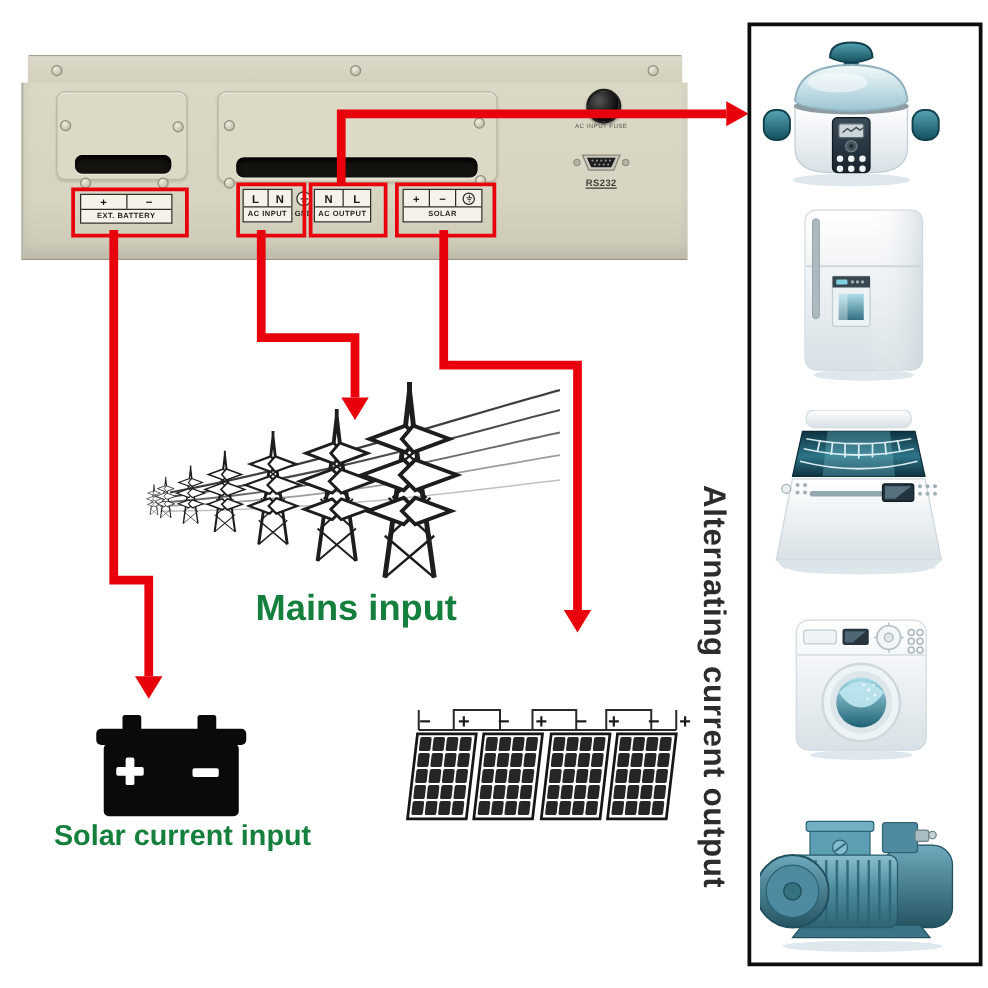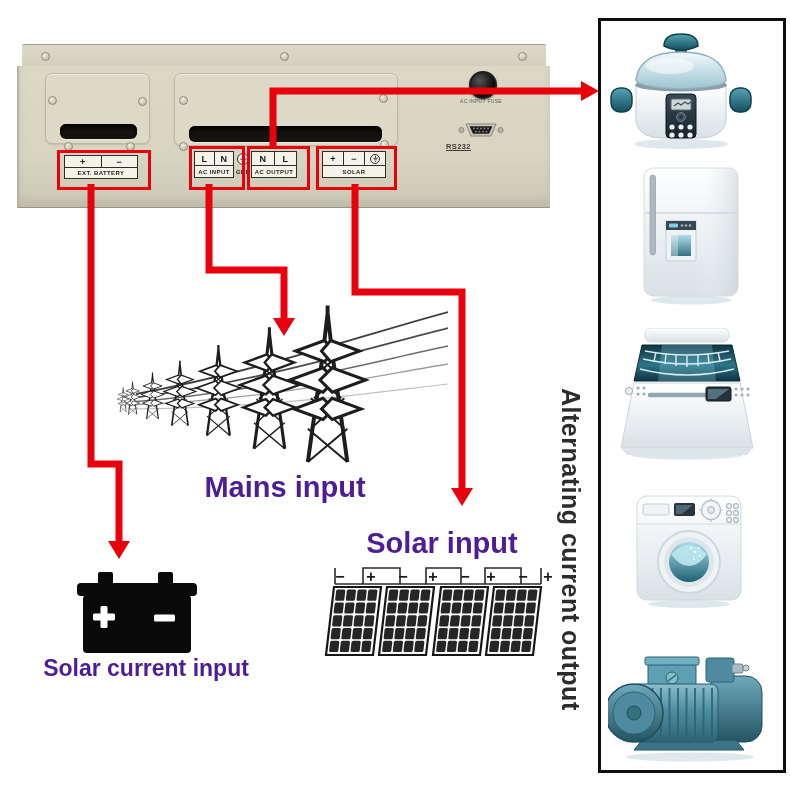--- a/index.html
+++ b/index.html
@@ -18,38 +18,38 @@
   .recess{background:#ddd9c7;border:1px solid #bdb9a7;border-radius:7px;
     box-shadow:inset 0 1px 0 rgba(255,255,255,.55),0 1px 2px rgba(0,0,0,.12);}
   .slot{background:#15130f;border-radius:6px;
     box-shadow:inset 0 3px 4px #000,0 1px 0 rgba(255,255,255,.45);}
   .screw{position:absolute;width:9px;height:9px;border-radius:50%;box-sizing:border-box;
     background:radial-gradient(circle at 35% 30%,#f1eedd,#b2af9d);border:1px solid #8f8c7b;}
   .fuse{left:469px;top:71px;width:24px;height:24px;border-radius:50%;
     background:radial-gradient(circle at 35% 32%,#555,#0b0b0b 65%);
     border:2px solid #1d1d1d;box-shadow:0 1px 2px rgba(0,0,0,.4);}
   .tiny-label{font-size:5px;letter-spacing:.3px;color:#5c5a4e;text-align:center;}
-  .rs232-label{font-size:7.5px;font-weight:bold;letter-spacing:.4px;color:#3f3d35;text-align:left;text-decoration:underline;}
+  .rs232-label{font-size:7.5px;font-weight:bold;letter-spacing:.4px;color:#3f3d35;text-align:center;text-decoration:underline;}
 
   
   .tblock{position:absolute;background:#f5f3e9;border:1.5px solid #2e2d28;
     box-sizing:border-box;display:flex;flex-direction:column;}
   .trow{display:flex;border-bottom:1.5px solid #2e2d28;}
   .tcell{flex:1;display:flex;align-items:center;justify-content:center;
     font-size:9px;font-weight:bold;color:#171717;border-right:1.5px solid #2e2d28;}
   .tcell:last-child{border-right:none;}
   .tlabel{flex:1;display:flex;align-items:center;justify-content:center;
     font-size:6px;font-weight:bold;letter-spacing:.4px;color:#1d1d1d;white-space:nowrap;}
   .redbox{position:absolute;border:3px solid #e8000c;}
   .gnd-circle{width:12px;height:12px;border-radius:50%;border:1px solid #2e2d28;
     background:#f5f3e9;display:flex;align-items:center;justify-content:center;box-sizing:border-box;}
   .gnd-text{font-size:6px;font-weight:bold;color:#1d1d1d;text-align:center;letter-spacing:.3px;}
 
   
-  .big-label{color:#4c1d95;font-weight:700;text-align:center;white-space:nowrap;}
+  .big-label{color:#15803d;font-weight:700;text-align:center;white-space:nowrap;}
   .vert-label{writing-mode:vertical-rl;font-size:25px;font-weight:700;color:#2c2c2c;
     letter-spacing:.5px;white-space:nowrap;}
 
   
   .output-box{left:598px;top:18px;width:188px;height:755px;box-sizing:border-box;
     border:3px solid #0d0d0d;background:#fff;}
 
   svg{display:block;}
 </style>
 </head>
@@ -244,21 +244,20 @@
     <use href="#pylon" transform="translate(0,89) scale(0.24)"></use>
     <use href="#pylon" transform="translate(7,83) scale(0.32)"></use>
     <use href="#pylon" transform="translate(23,74) scale(0.45)"></use>
     <use href="#pylon" transform="translate(45,62) scale(0.63)"></use>
     <use href="#pylon" transform="translate(76,46) scale(0.88)"></use>
     <use href="#pylon" transform="translate(118,28) scale(1.18)"></use>
     <use href="#pylon" transform="translate(166,6) scale(1.52)"></use>
   </svg>
   <div class="abs big-label" style="left:175px;top:471px;width:220px;font-size:29px">Mains input</div>
 
-  <div class="abs big-label" style="left:338px;top:527px;width:208px;font-size:29px">Solar input</div>
   <svg class="abs" style="left:320px;top:556px" width="240" height="104" viewBox="0 0 240 104">
     <g stroke="#2a2a2a" stroke-width="1.6" fill="none">
       <path d="M15,28 H221"></path>
       <path d="M15,12 V28 M221,12 V28"></path>
       <path d="M43,28 V12 H80 V28"></path>
       <path d="M106,28 V12 H141 V28"></path>
       <path d="M165,28 V12 H201 V28"></path>
     </g>
     <g font-size="16" font-weight="bold" fill="#1b1b1b" text-anchor="middle">
       <text x="20" y="26">−</text>

